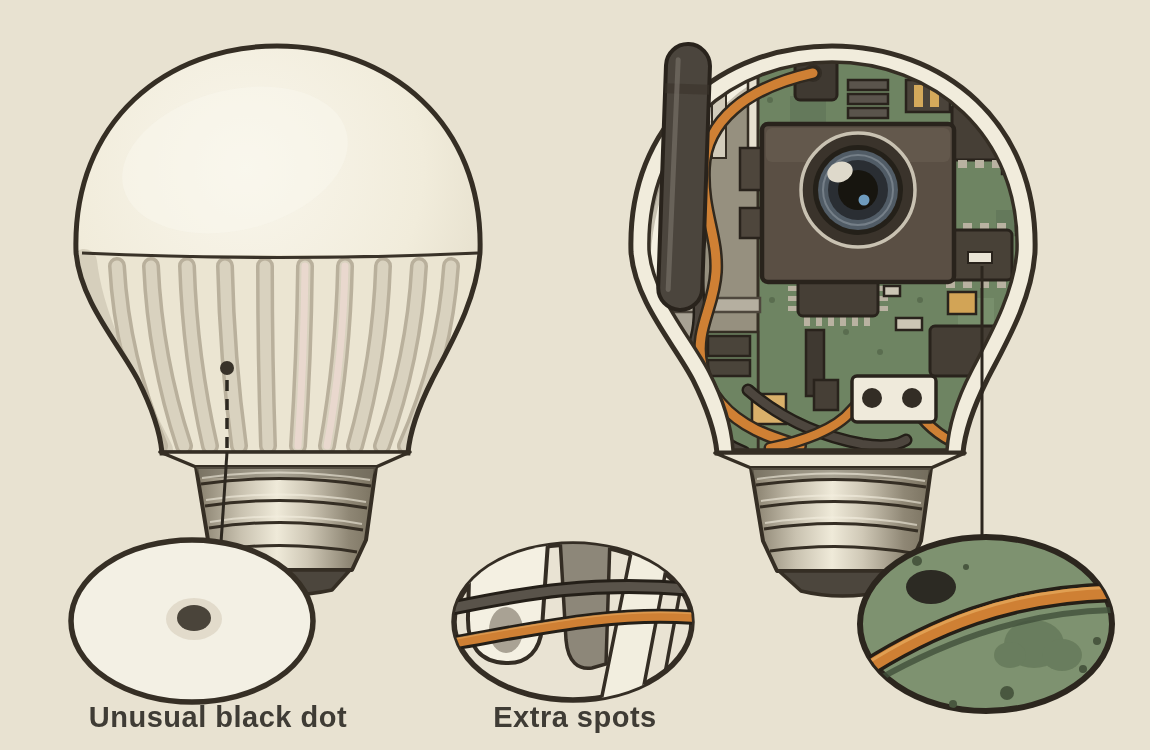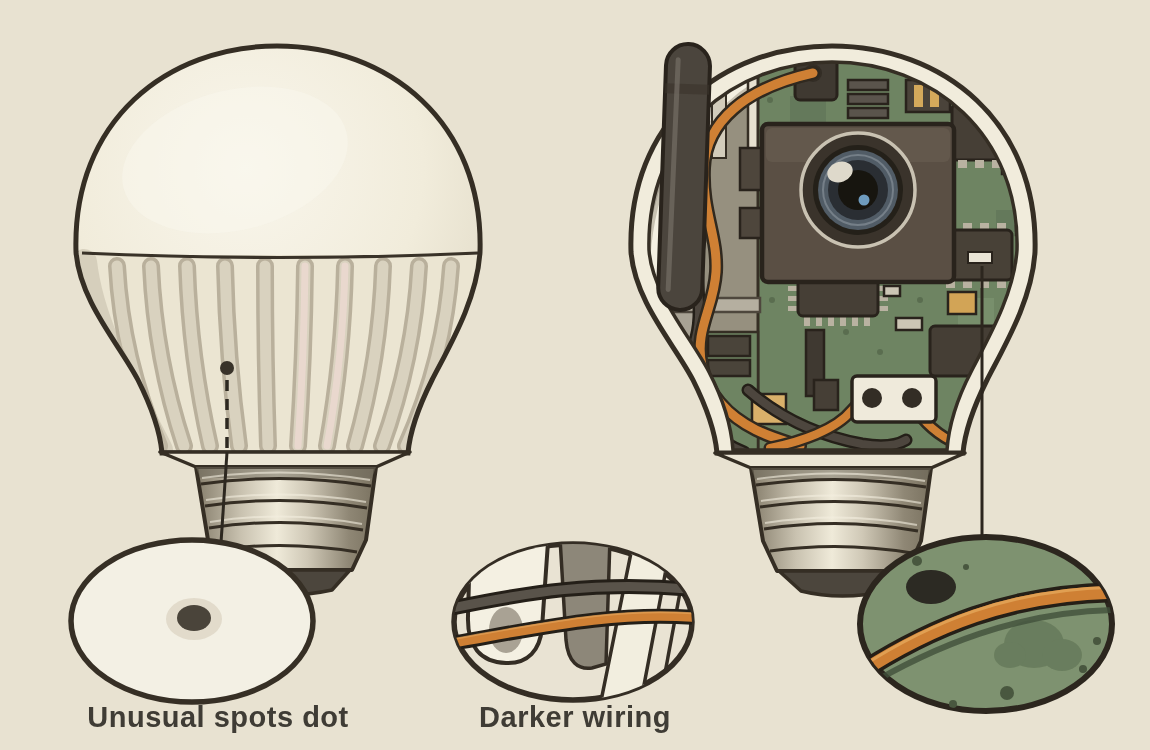--- a/index.html
+++ b/index.html
@@ -345,15 +345,15 @@
       <g fill="none" stroke-linecap="round">
         <path d="M 860 690 C 935 645 1018 612 1114 610" stroke="#41503b" stroke-width="6" opacity="0.8"></path>
         <path d="M 852 678 C 930 626 1012 593 1120 592" stroke="#251f17" stroke-width="20"></path>
         <path d="M 852 678 C 930 626 1012 593 1120 592" stroke="#cf8034" stroke-width="13"></path>
         <path d="M 852 673 C 930 621 1012 588 1120 587" stroke="#e4a65a" stroke-width="3" opacity="0.8"></path>
       </g>
     </g>
   </g>
 </svg>
 
-<div class="label" style="left:218px; top:701px">Unusual spots dot</div>
-<div class="label" style="left:575px; top:701px">Darker wiring</div>
+<div class="label" style="left:218px; top:701px">Unusual black dot</div>
+<div class="label" style="left:575px; top:701px">Extra spots</div>
 </div>
 
 </body></html>

